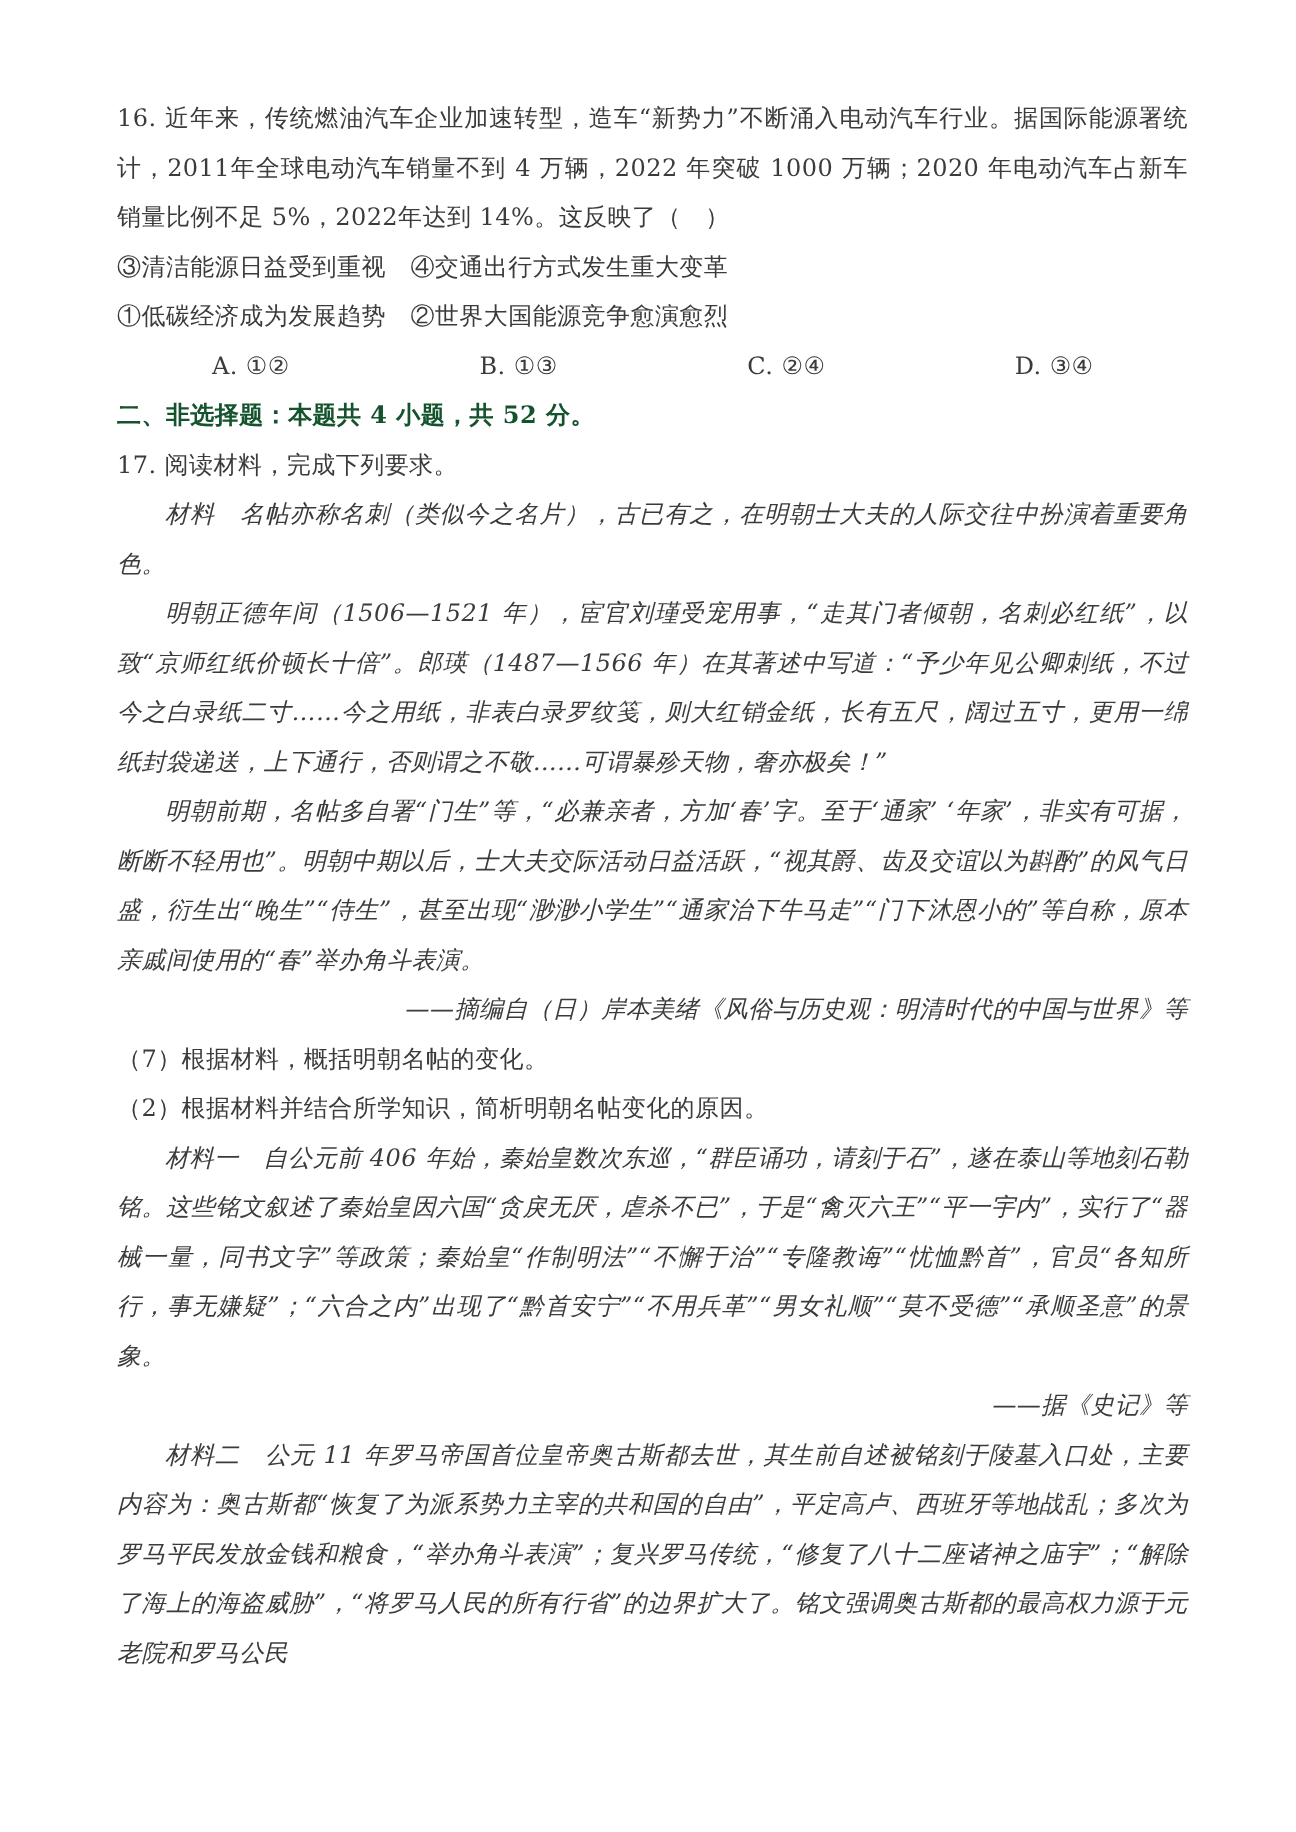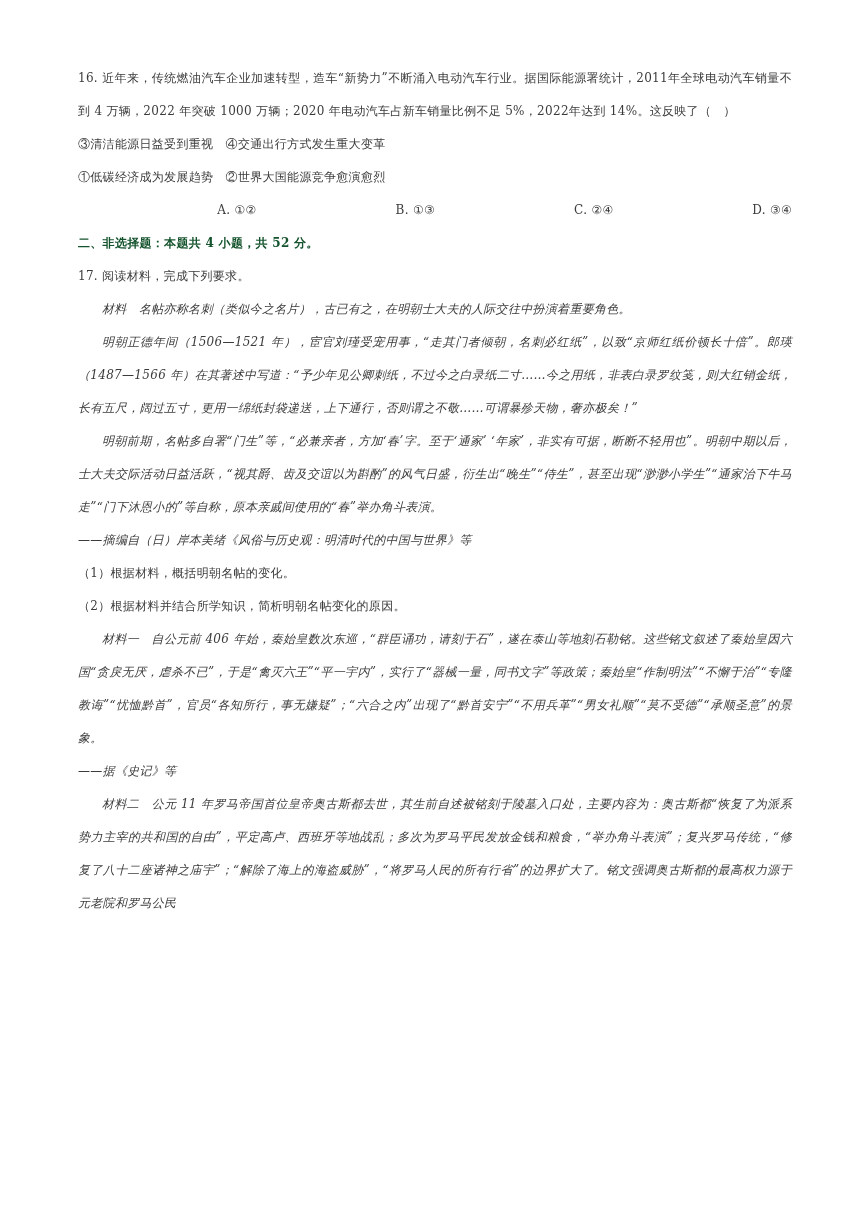--- a/index.html
+++ b/index.html
@@ -8,44 +8,44 @@
     background: #ffffff;
   }
   .page {
     position: relative;
     width: 864px;
     height: 1201px;
     background: #ffffff;
     box-sizing: border-box;
     padding: 62px 72px 0 78px;
     font-family: "DejaVu Serif", "Liberation Serif", serif;
-    font-size: 12px;
+    font-size: 16px;
     line-height: 33px;
     color: #3b3b3b;
     text-align: justify;
     letter-spacing: 0.3px;
   }
   .page p { margin: 0; }
   .stem { text-indent: 0; }
   .indent { text-indent: 2em; }
   .material { font-style: italic; }
   .section-heading {
     font-weight: bold;
     color: #14532d;
   }
   .choices-row {
     display: flex;
     width: 100%;
   }
   .choices-row .choice {
     flex: 0 0 25%;
-    text-align: right;
+    text-align: center;
     white-space: nowrap;
   }
-  .source-line { }
+  .source-line { text-align: right; }
 </style>
 </head>
 <body>
 
 <div class="page">
 
   <p class="stem">16. 近年来，传统燃油汽车企业加速转型，造车“新势力”不断涌入电动汽车行业。据国际能源署统计，2011年全球电动汽车销量不到 4 万辆，2022 年突破 1000 万辆；2020 年电动汽车占新车销量比例不足 5%，2022年达到 14%。这反映了（　）</p>
 
   <p class="stem">③清洁能源日益受到重视　④交通出行方式发生重大变革</p>
   <p class="stem">①低碳经济成为发展趋势　②世界大国能源竞争愈演愈烈</p>
@@ -57,20 +57,20 @@
     <span class="choice">D. ③④</span>
   </div>
 
   <p class="section-heading">二、非选择题：本题共 4 小题，共 52 分。</p>
 
   <p class="stem">17. 阅读材料，完成下列要求。</p>
   <p class="material indent">材料　名帖亦称名刺（类似今之名片），古已有之，在明朝士大夫的人际交往中扮演着重要角色。</p>
   <p class="material indent">明朝正德年间（1506—1521 年），宦官刘瑾受宠用事，“走其门者倾朝，名刺必红纸”，以致“京师红纸价顿长十倍”。郎瑛（1487—1566 年）在其著述中写道：“予少年见公卿刺纸，不过今之白录纸二寸……今之用纸，非表白录罗纹笺，则大红销金纸，长有五尺，阔过五寸，更用一绵纸封袋递送，上下通行，否则谓之不敬……可谓暴殄天物，奢亦极矣！”</p>
   <p class="material indent">明朝前期，名帖多自署“门生”等，“必兼亲者，方加‘春’字。至于‘通家’ ‘年家’，非实有可据，断断不轻用也”。明朝中期以后，士大夫交际活动日益活跃，“视其爵、齿及交谊以为斟酌”的风气日盛，衍生出“晚生”“侍生”，甚至出现“渺渺小学生”“通家治下牛马走”“门下沐恩小的”等自称，原本亲戚间使用的“春”举办角斗表演。</p>
   <p class="material source-line">——摘编自（日）岸本美绪《风俗与历史观：明清时代的中国与世界》等</p>
-  <p class="stem">（1）根据材料，概括明朝名帖的变化。</p>
+  <p class="stem">（7）根据材料，概括明朝名帖的变化。</p>
   <p class="stem">（2）根据材料并结合所学知识，简析明朝名帖变化的原因。</p>
 
   <p class="material indent">材料一　自公元前 406 年始，秦始皇数次东巡，“群臣诵功，请刻于石”，遂在泰山等地刻石勒铭。这些铭文叙述了秦始皇因六国“贪戾无厌，虐杀不已”，于是“禽灭六王”“平一宇内”，实行了“器械一量，同书文字”等政策；秦始皇“作制明法”“不懈于治”“专隆教诲”“忧恤黔首”，官员“各知所行，事无嫌疑”；“六合之内”出现了“黔首安宁”“不用兵革”“男女礼顺”“莫不受德”“承顺圣意”的景象。</p>
   <p class="material source-line">——据《史记》等</p>
   <p class="material indent">材料二　公元 11 年罗马帝国首位皇帝奥古斯都去世，其生前自述被铭刻于陵墓入口处，主要内容为：奥古斯都“恢复了为派系势力主宰的共和国的自由”，平定高卢、西班牙等地战乱；多次为罗马平民发放金钱和粮食，“举办角斗表演”；复兴罗马传统，“修复了八十二座诸神之庙宇”；“解除了海上的海盗威胁”，“将罗马人民的所有行省”的边界扩大了。铭文强调奥古斯都的最高权力源于元老院和罗马公民</p>
 
 </div>
 
 </body></html>

